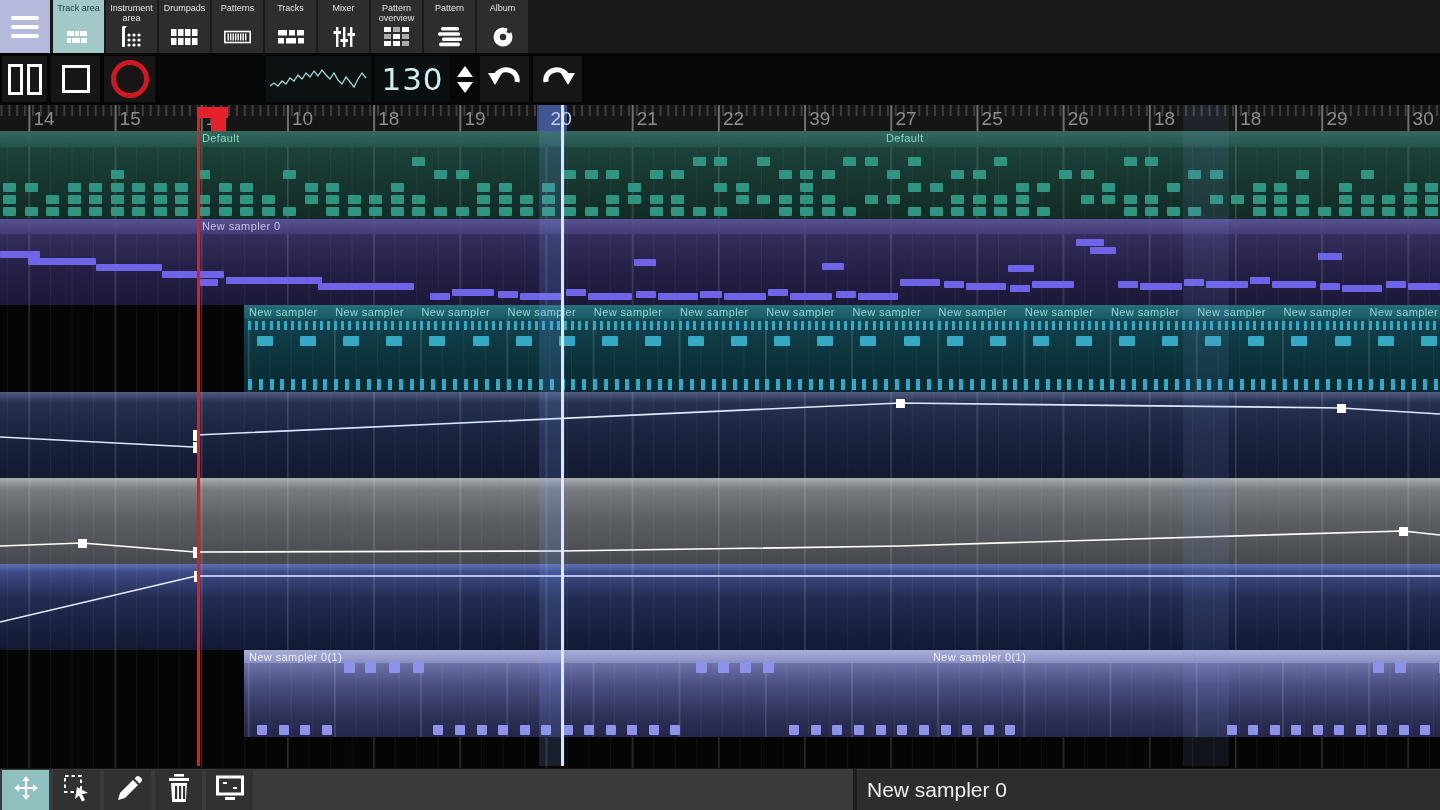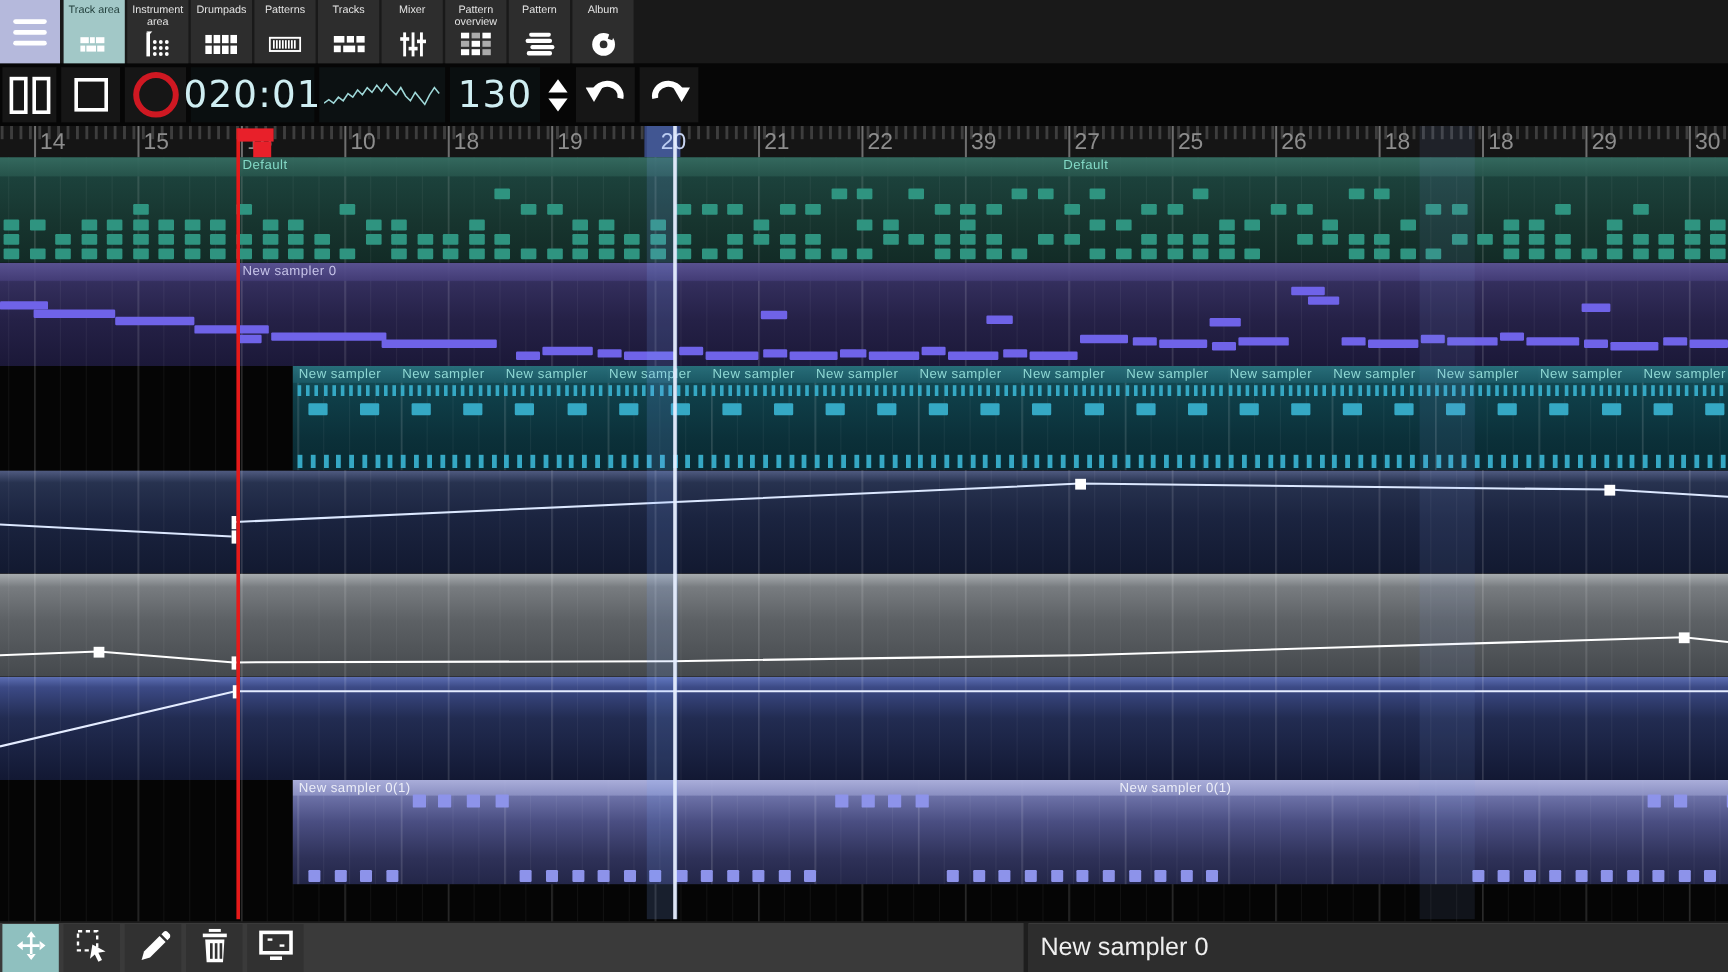--- a/index.html
+++ b/index.html
@@ -214,21 +214,20 @@
   <div class="ttile" style="left:2px;width:45px;">
     <span class="pbar"></span>
         <span class="pbar"></span>
   </div>
   <div class="ttile" style="left:51px;width:49px;">
     <span class="stopsq"></span>
   </div>
   <div class="ttile" style="left:104px;width:51px;">
     <span class="reccirc"></span>
   </div>
-  <div class="ttile disp" style="left:159px;width:103px;">020:01</div>
   <div class="ttile" style="left:266px;width:105px;background:#0c1112;">
     <svg width="98" height="38" viewBox="0 0 98 38">
       <polyline points="0,26 4,23 8,26 12,21 16,24 20,18 24,21 28,15 32,19 36,13 40,17 44,11 48,16 52,10 56,15 60,19 64,13 68,20 72,24 76,17 80,22 84,27 88,19 92,13 96,18" fill="none" stroke="#9fd8d8" stroke-width="1.3"></polyline>
     </svg>
   </div>
   <div class="ttile disp" style="left:375px;width:75px;">130</div>
   <div class="ttile" style="left:452px;width:26px;background:transparent;flex-direction:column;">
     <div class="tri-up"></div>
     <div class="tri-dn"></div>
   </div>

